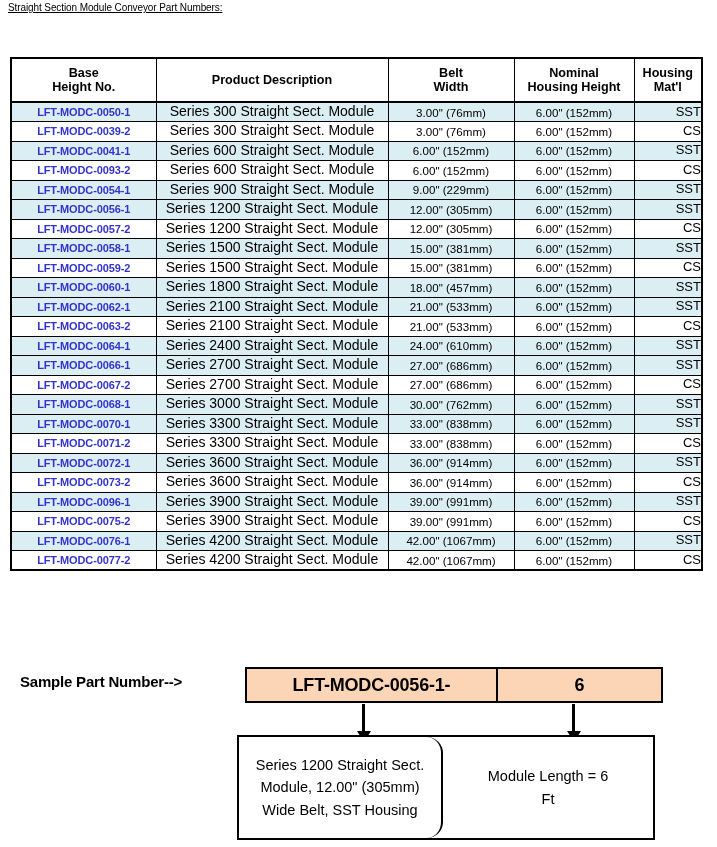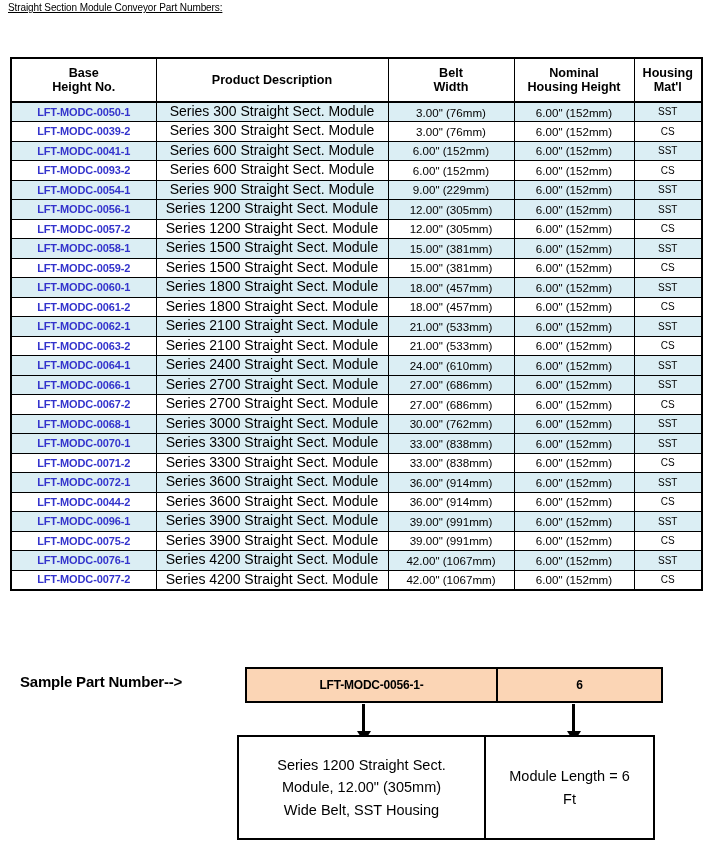--- a/index.html
+++ b/index.html
@@ -73,21 +73,21 @@
   table.parts tbody tr.alt td {
     background: #DBEEF4;
   }
   table.parts tbody td.pn {
     color: #3333CC;
     font-weight: bold;
     font-size: 11px;
     letter-spacing: -0.1px;
   }
   table.parts tbody td.desc { font-size: 14px; }
-  table.parts tbody td.mat  { font-size: 10px; }
+  table.parts tbody td.mat  { font-size: 13px; text-align: right; }
 
   
   #sample-row {
     position: absolute;
     left: 8px;
     top: 663px;
     width: 717px;
     height: 42px;
   }
   #sample-label {
@@ -106,21 +106,21 @@
     width: 418px;
     height: 36px;
     display: flex;
     border: 2px solid #000;
     background: #FBD5B5;
   }
   #sample-boxes .cell {
     display: flex;
     align-items: center;
     justify-content: center;
-    font-size: 12px;
+    font-size: 18px;
     font-weight: bold;
     letter-spacing: -0.2px;
   }
   #sample-base { width: 251px; border-right: 2px solid #000; }
   #sample-len  { flex: 1; }
 
   
   .arrow {
     position: absolute;
     width: 3px;
@@ -152,21 +152,21 @@
   }
   #desc-boxes .cell {
     display: flex;
     align-items: center;
     justify-content: center;
     text-align: center;
     font-size: 14.5px;
     line-height: 1.55;
     padding: 0 8px;
   }
-  #desc-left  { width: 247px; border-right: 2px solid #000; }
+  #desc-left  { width: 204px; border-right: 2px solid #000; border-radius: 16px; }
   #desc-right { flex: 1; }
 </style>
 </head>
 <body>
 
 <div id="page-title">Straight Section Module Conveyor Part Numbers:</div>
 
 <div id="parts-table-wrap">
   <table class="parts">
     <colgroup>
@@ -263,27 +263,20 @@
           <td class="hh">6.00" (152mm)</td>
           <td class="mat">CS</td>
         </tr>
         <tr class="alt">
           <td class="pn">LFT-MODC-0060-1</td>
           <td class="desc">Series 1800 Straight Sect. Module</td>
           <td class="bw">18.00" (457mm)</td>
           <td class="hh">6.00" (152mm)</td>
           <td class="mat">SST</td>
         </tr>
-        <tr>
-          <td class="pn">LFT-MODC-0061-2</td>
-          <td class="desc">Series 1800 Straight Sect. Module</td>
-          <td class="bw">18.00" (457mm)</td>
-          <td class="hh">6.00" (152mm)</td>
-          <td class="mat">CS</td>
-        </tr>
         <tr class="alt">
           <td class="pn">LFT-MODC-0062-1</td>
           <td class="desc">Series 2100 Straight Sect. Module</td>
           <td class="bw">21.00" (533mm)</td>
           <td class="hh">6.00" (152mm)</td>
           <td class="mat">SST</td>
         </tr>
         <tr>
           <td class="pn">LFT-MODC-0063-2</td>
           <td class="desc">Series 2100 Straight Sect. Module</td>
@@ -334,21 +327,21 @@
           <td class="mat">CS</td>
         </tr>
         <tr class="alt">
           <td class="pn">LFT-MODC-0072-1</td>
           <td class="desc">Series 3600 Straight Sect. Module</td>
           <td class="bw">36.00" (914mm)</td>
           <td class="hh">6.00" (152mm)</td>
           <td class="mat">SST</td>
         </tr>
         <tr>
-          <td class="pn">LFT-MODC-0044-2</td>
+          <td class="pn">LFT-MODC-0073-2</td>
           <td class="desc">Series 3600 Straight Sect. Module</td>
           <td class="bw">36.00" (914mm)</td>
           <td class="hh">6.00" (152mm)</td>
           <td class="mat">CS</td>
         </tr>
         <tr class="alt">
           <td class="pn">LFT-MODC-0096-1</td>
           <td class="desc">Series 3900 Straight Sect. Module</td>
           <td class="bw">39.00" (991mm)</td>
           <td class="hh">6.00" (152mm)</td>

